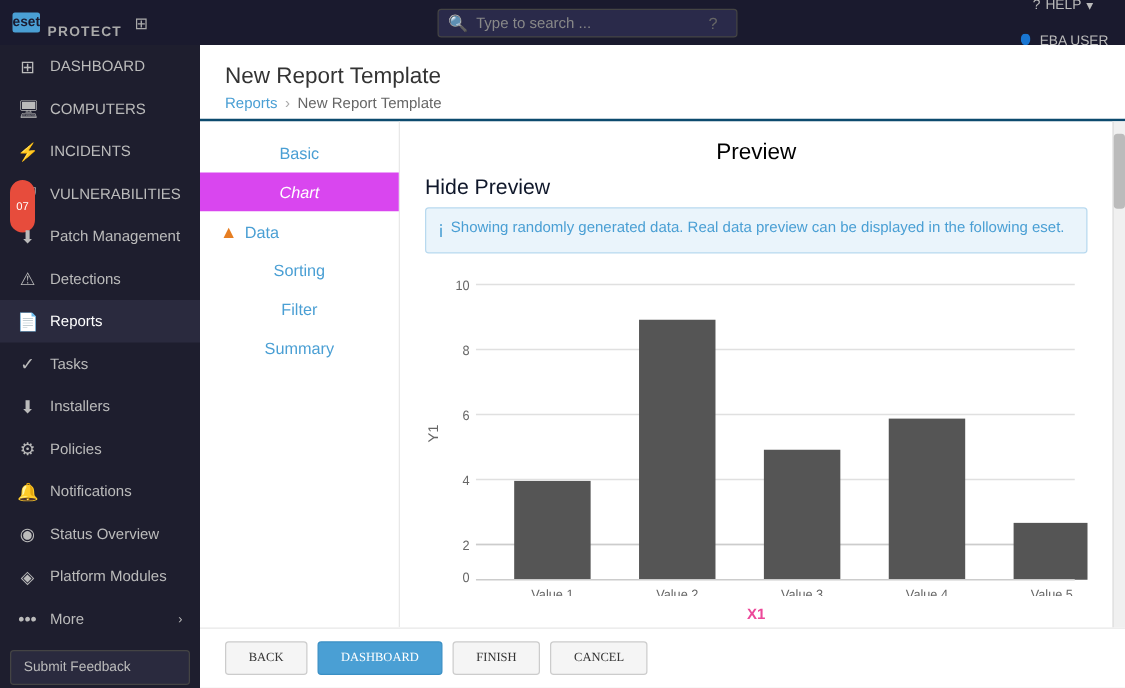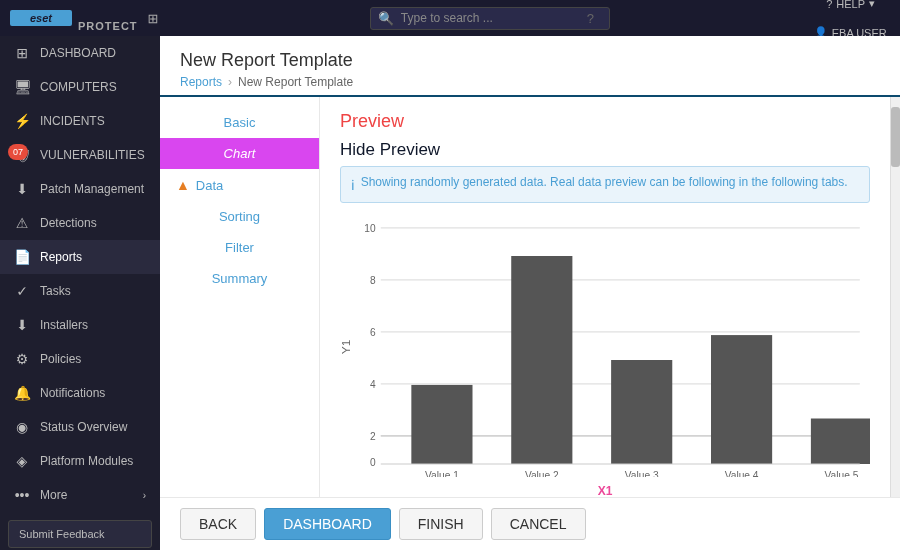--- a/index.html
+++ b/index.html
@@ -1,38 +1,38 @@
 <!DOCTYPE html>
 <html><head>
   <meta charset="utf-8">
   <style>
     * { box-sizing: border-box; margin: 0; padding: 0; }
     body { font-family: Arial, sans-serif; font-size: 13px; background: #f0f0f0; color: #333; display: flex; flex-direction: column; height: 550px; overflow: hidden; }
 
     
     .topbar { background: #1a1a2e; display: flex; align-items: center; height: 36px; padding: 0 10px; flex-shrink: 0; }
     .topbar-logo { display: flex; align-items: center; gap: 6px; color: #4a9fd4; font-weight: bold; font-size: 13px; margin-right: 10px; }
-    .topbar-logo-box { background: #4a9fd4; color: #1a1a2e; font-weight: bold; font-size: 11px; padding: 2px 20px; border-radius: 2px; font-style: italic; }
+    .topbar-logo-box { background: #4a9fd4; color: #1a1a2e; font-weight: bold; font-size: 11px; padding: 2px 0; border-radius: 2px; }
     .topbar-protect { color: #aaa; font-size: 11px; letter-spacing: 1px; text-transform: uppercase; margin-top: 16px; }
     .topbar-grid-icon { color: #aaa; margin-right: 10px; cursor: pointer; }
     .topbar-search { flex: 1; display: flex; justify-content: center; }
     .topbar-search-inner { display: flex; align-items: center; background: #2a2a4a; border: 1px solid #444; border-radius: 3px; padding: 3px 8px; width: 240px; gap: 6px; }
     .topbar-search-inner input { background: transparent; border: none; outline: none; color: #ccc; font-size: 12px; width: 180px; }
     .topbar-search-inner input::placeholder { color: #888; }
     .topbar-right { display: flex; align-items: center; gap: 16px; color: #bbb; font-size: 11px; flex-direction: column; }
     .topbar-right-item { display: flex; align-items: center; gap: 4px; cursor: pointer; }
 
     
     .main-layout { display: flex; flex: 1; overflow: hidden; }
 
     
     .sidebar { background: #1e1e2e; width: 160px; flex-shrink: 0; display: flex; flex-direction: column; overflow-y: auto; }
     .sidebar-item { display: flex; align-items: center; gap: 10px; padding: 9px 14px; color: #bbb; cursor: pointer; font-size: 12px; position: relative; }
     .sidebar-item.active { color: #fff; background: #2a2a3e; }
-    .sidebar-item .badge { background: #e74c3c; color: #fff; font-size: 9px; border-radius: 10px; padding: 3px 5px; position: absolute; left: 8px; top: 6px; }
+    .sidebar-item .badge { background: #e74c3c; color: #fff; font-size: 9px; border-radius: 10px; padding: 16px 5px; position: absolute; left: 8px; top: 6px; }
     .sidebar-icon { width: 16px; text-align: center; font-size: 14px; }
     .sidebar-bottom { margin-top: auto; }
     .sidebar-submit { margin: 8px; background: #2a2a3e; border: 1px solid #444; color: #bbb; font-size: 11px; padding: 7px 10px; border-radius: 3px; cursor: pointer; }
 
     
     .content-area { flex: 1; background: #fff; display: flex; flex-direction: column; overflow: hidden; }
 
     
     .page-header { padding: 14px 20px 6px; border-bottom: 2px solid #0c4a6e; }
     .page-title { font-size: 18px; font-weight: normal; color: #333; margin-bottom: 4px; }
@@ -45,33 +45,33 @@
 
     
     .left-nav { width: 160px; flex-shrink: 0; padding: 10px 0; border-right: 1px solid #e8e8e8; }
     .left-nav-item { padding: 8px 16px; font-size: 13px; color: #4a9fd4; cursor: pointer; text-align: center; }
     .left-nav-item.active { background: #d946ef; color: #fff; font-style: italic; }
     .left-nav-item.has-warning { display: flex; align-items: center; gap: 6px; }
     .warning-icon { color: #e67e22; font-size: 14px; }
 
     
     .preview-area { flex: 1; padding: 14px 20px; overflow-y: auto; position: relative; }
-    .preview-title { font-size: 18px; font-weight: normal; color: #ef4444; margin-bottom: 8px; }
+    .preview-title { font-size: 18px; font-weight: normal; color: #000000; margin-bottom: 8px; text-align: center; }
     .hide-preview { color: #0f172a; font-size: 17px; cursor: pointer; margin-bottom: 6px; display: block; }
     .info-box { display: flex; align-items: flex-start; gap: 6px; background: #eaf4fb; border: 1px solid #b8d9ef; border-radius: 3px; padding: 8px 10px; margin-bottom: 14px; font-size: 12px; color: #4a9fd4; }
     .info-icon { font-size: 14px; flex-shrink: 0; }
 
     
     .chart-container { width: 100%; height: 280px; position: relative; }
     .chart-x-label { text-align: center; font-size: 12px; color: #ec4899; font-weight: bold; margin-top: 4px; }
     .chart-svg-wrapper { width: 100%; height: 260px; }
 
     
     .footer-buttons { padding: 10px 20px; border-top: 1px solid #e8e8e8; display: flex; gap: 8px; background: #fff; flex-shrink: 0; }
-    .btn { padding: 7px 18px; font-size: 14px; border: 1px solid #ccc; background: #f5f5f5; color: #333; border-radius: 3px; cursor: pointer; }
+    .btn { padding: 7px 18px; font-size: 10px; border: 1px solid #ccc; background: #f5f5f5; color: #333; border-radius: 3px; cursor: pointer; font-family: Liberation Serif, serif; }
     .btn-primary { background: #4a9fd4; color: #fff; border-color: #3a8fc4; }
 
     
     .right-scrollbar { width: 10px; background: #f0f0f0; flex-shrink: 0; position: relative; border-left: 1px solid #ddd; }
     .scrollbar-thumb { position: absolute; top: 10px; width: 100%; height: 60px; background: #bbb; border-radius: 3px; }
   </style>
 </head>
 <body>
 
 <div class="topbar">
@@ -211,21 +211,21 @@
         <div class="left-nav-item">
           <span>Summary</span>
         </div>
       </div>
 
       <div class="preview-area">
         <div class="preview-title">Preview</div>
         <a class="hide-preview">Hide Preview</a>
         <div class="info-box">
           <span class="info-icon">ℹ</span>
-          <span>Showing randomly generated data. Real data preview can be following in the following tabs.</span>
+          <span>Showing randomly generated data. Real data preview can be displayed in the following eset.</span>
         </div>
 
         <div class="chart-container">
           <svg class="chart-svg-wrapper" viewBox="0 0 520 240" preserveAspectRatio="none">
 
             <line x1="40" y1="10" x2="510" y2="10" stroke="#e0e0e0" stroke-width="1"></line>
             <line x1="40" y1="58" x2="510" y2="58" stroke="#e0e0e0" stroke-width="1"></line>
             <line x1="40" y1="106" x2="510" y2="106" stroke="#e0e0e0" stroke-width="1"></line>
             <line x1="40" y1="154" x2="510" y2="154" stroke="#e0e0e0" stroke-width="1"></line>
             <line x1="40" y1="202" x2="510" y2="202" stroke="#e0e0e0" stroke-width="1"></line>

